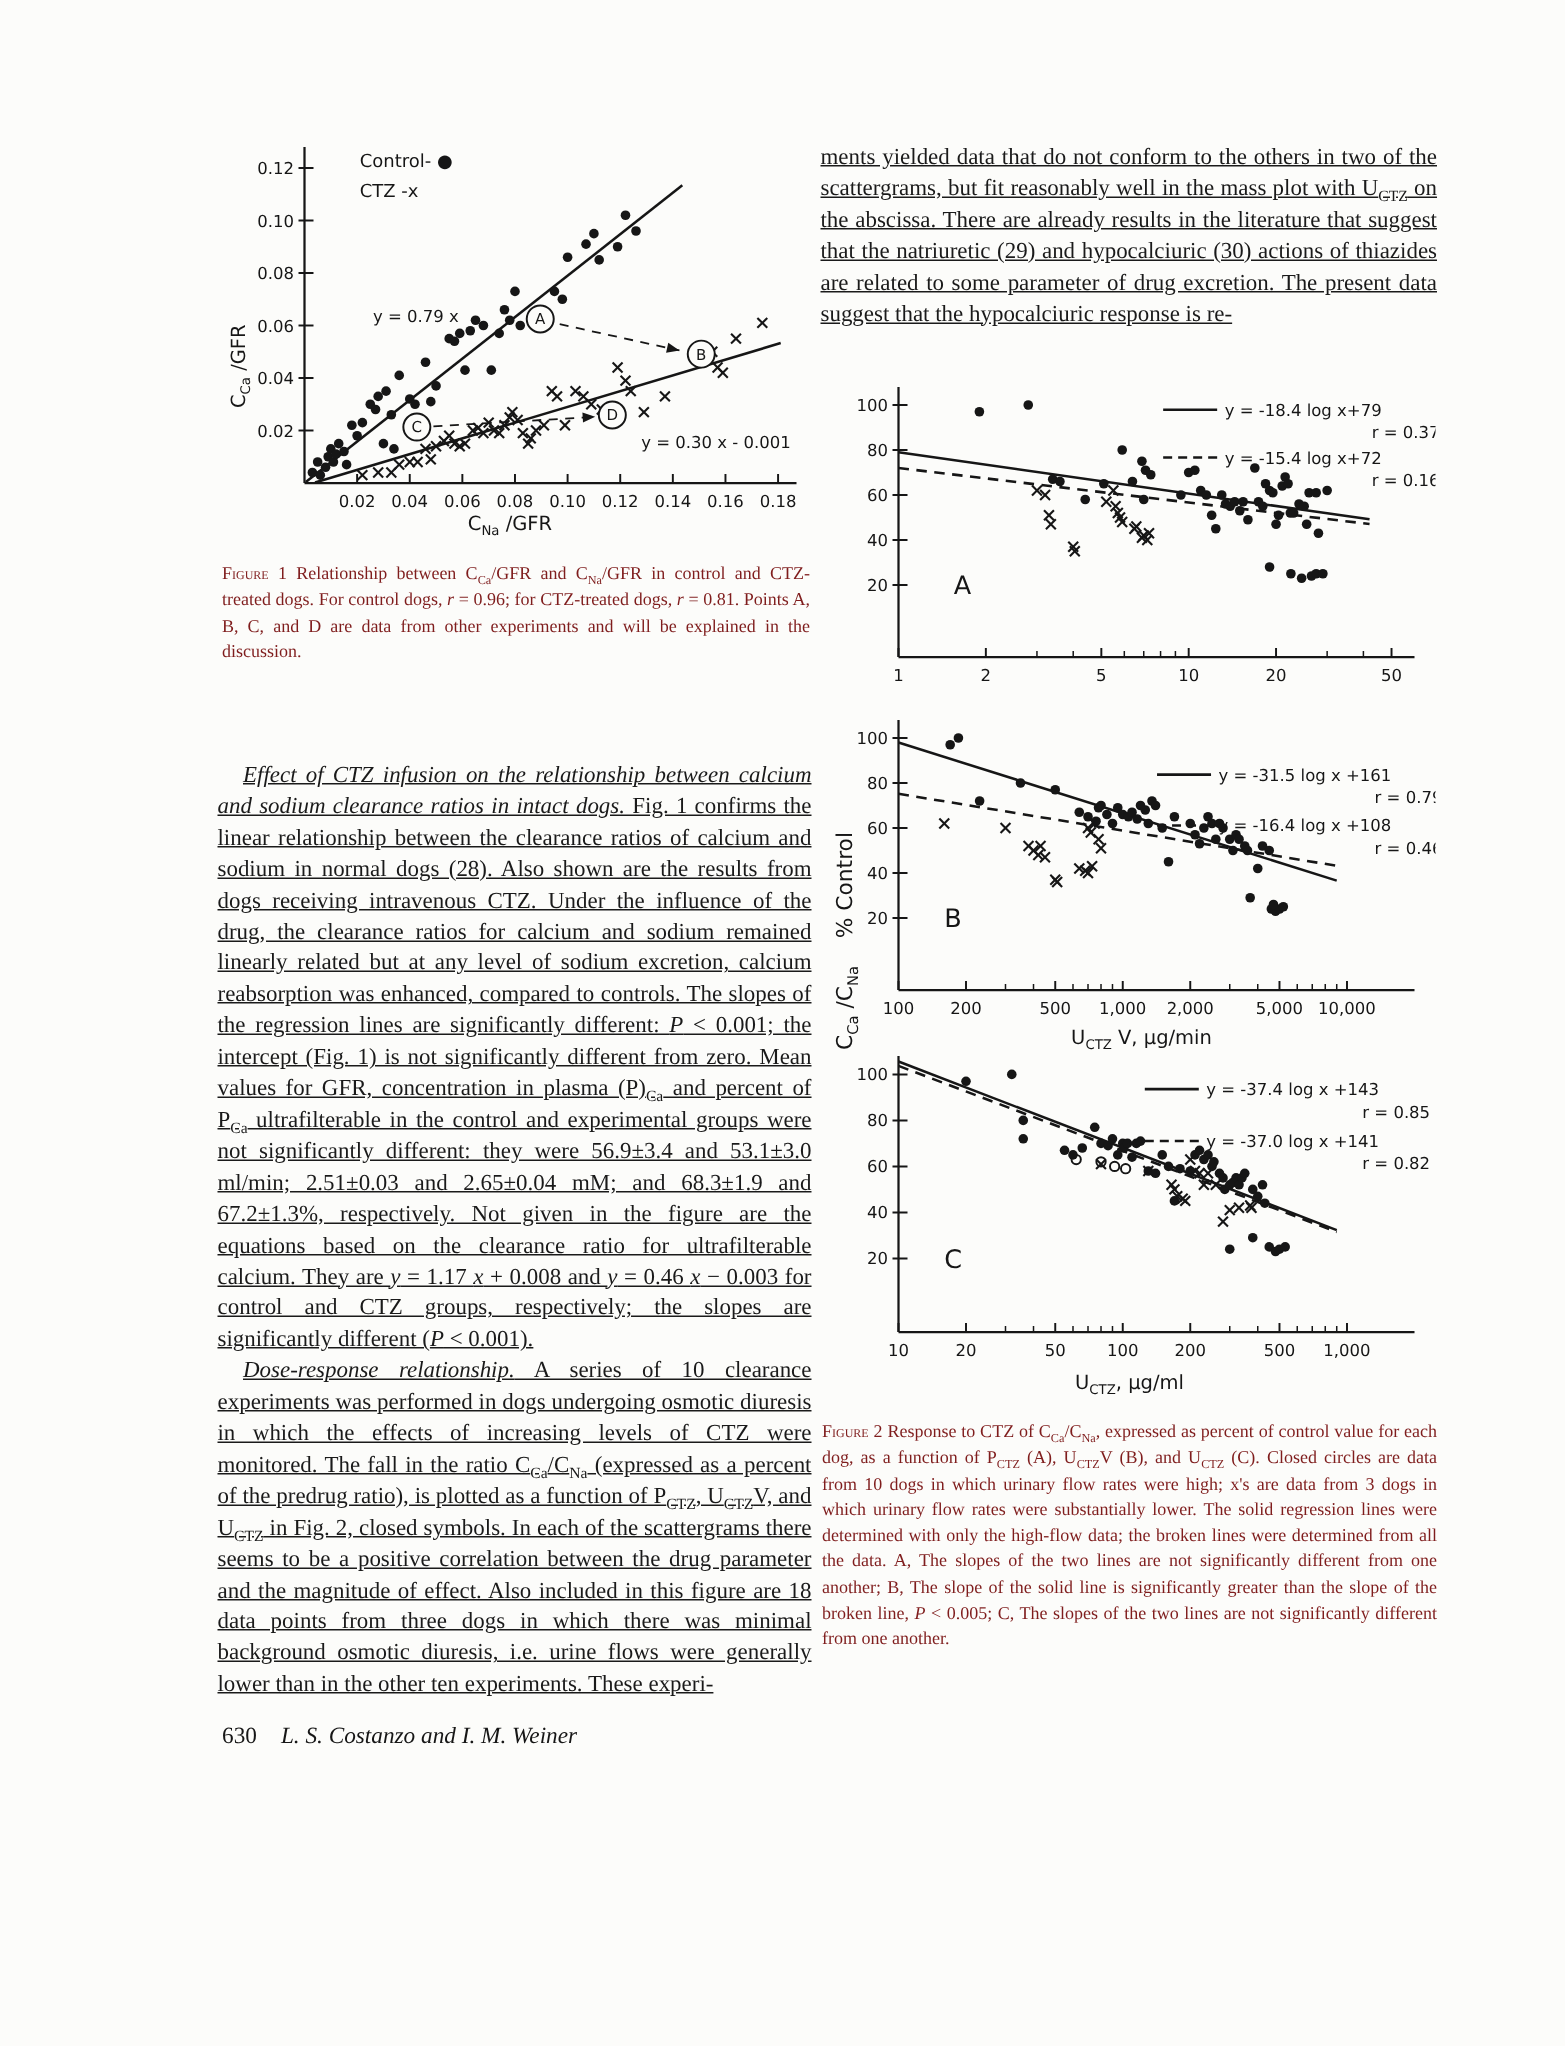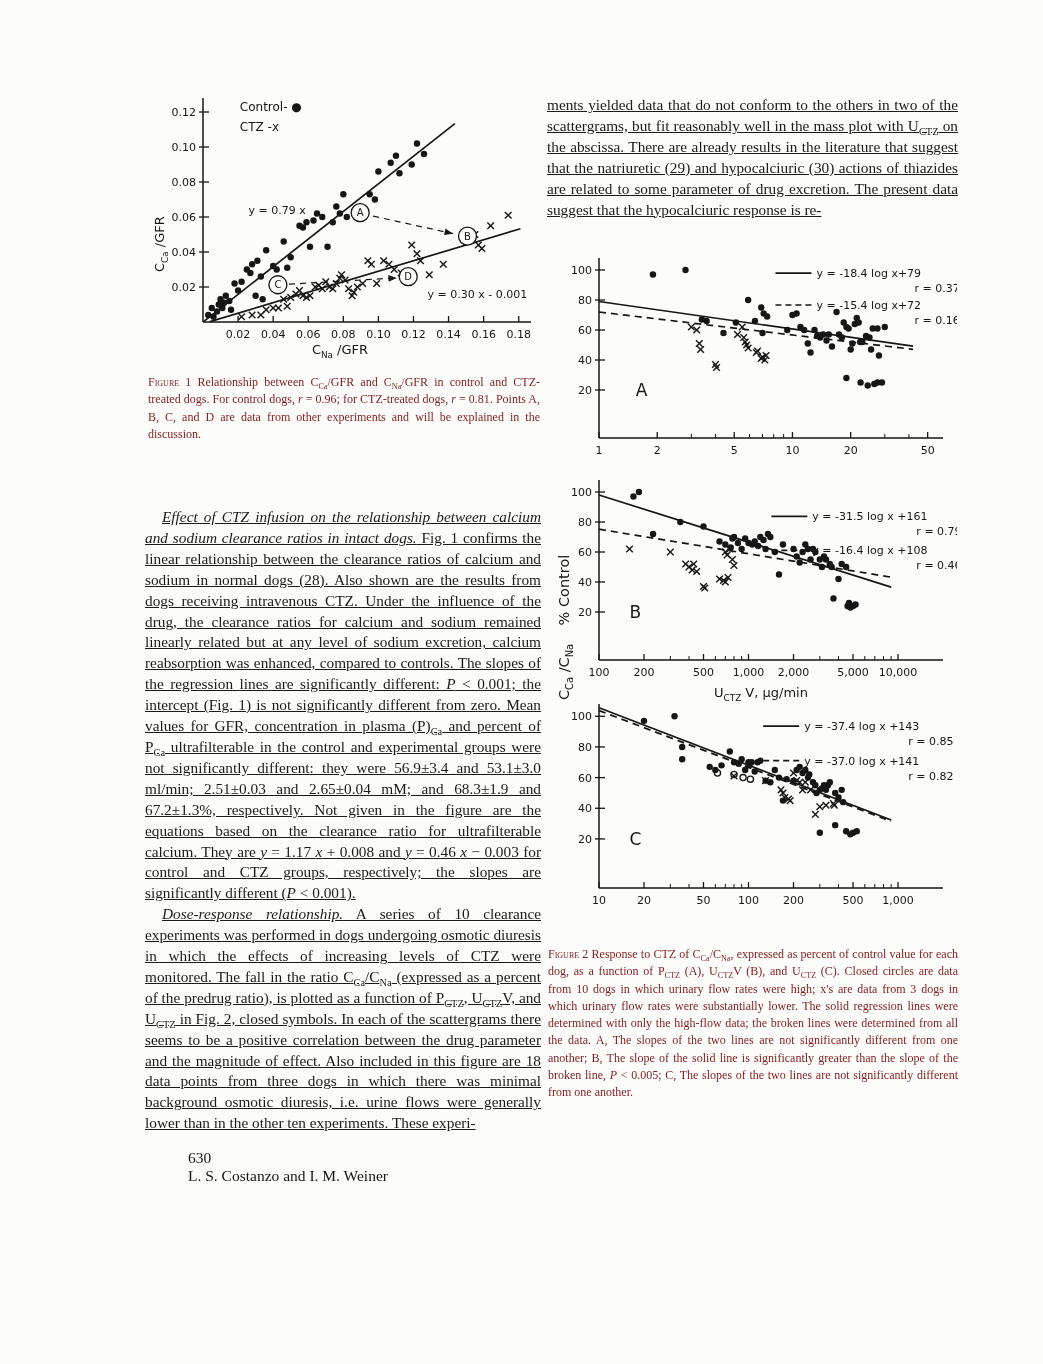--- a/index.html
+++ b/index.html
@@ -27,21 +27,21 @@
   sub{font-size:0.68em; line-height:0;}
   i{font-style:italic;}
   .figlabel{
     font-family:"DejaVu Sans", sans-serif;
     font-size:13px; color:#161616; white-space:pre;
   }
   .rot{transform-origin:0 0; transform:rotate(-90deg);}
   .xlab{text-align:center;}
   .footer{display:flex; align-items:baseline; font-size:15.5px;}
   .footer .pnum{font-weight:normal;}
-  .footer .auth{margin-left:40px; }
+  .footer .auth{margin-left:16px; font-style:italic;}
   svg{display:block;}
   svg text{font-family:"DejaVu Sans", sans-serif;}
 </style>
 </head>
 <body>
 
 <div class="page">
 
   <svg class="abs" style="left:145px;top:92px;" width="398" height="256">
       <line x1="58" y1="230" x2="386" y2="230" stroke="#161616" stroke-width="1.5"></line>
@@ -248,21 +248,21 @@
   <div class="abs figlabel xlab" style="left:175px;top:342px;width:330px;"><span>C</span><sub>Na</sub><span> /GFR</span></div>
 
   <div class="abs caption" style="left:148px;top:374px;width:392px;"><span class="sc">Figure 1</span><span>  Relationship between C</span><sub>Ca</sub><span>/GFR and C</span><sub>Na</sub><span>/GFR in control and CTZ-treated dogs. For control dogs, </span><i>r</i><span> = 0.96; for CTZ-treated dogs, </span><i>r</i><span> = 0.81. Points A, B, C, and D are data from other experiments and will be explained in the discussion.</span></div>
 
 
   <div class="abs body-text" style="left:145px;top:507px;width:396px;">
     <p><i>Effect of CTZ infusion on the relationship between calcium and sodium clearance ratios in intact dogs.</i><span>  Fig. 1 confirms the linear relationship between the clearance ratios of calcium and sodium in normal dogs (28). Also shown are the results from dogs receiving intravenous CTZ. Under the influence of the drug, the clearance ratios for calcium and sodium remained linearly related but at any level of sodium excretion, calcium reabsorption was enhanced, compared to controls. The slopes of the regression lines are significantly different: </span><i>P</i><span> &lt; 0.001; the intercept (Fig. 1) is not significantly different from zero. Mean values for GFR, concentration in plasma (P)</span><sub>Ca</sub><span> and percent of P</span><sub>Ca</sub><span> ultrafilterable in the control and experimental groups were not significantly different: they were 56.9±3.4 and 53.1±3.0 ml/min; 2.51±0.03 and 2.65±0.04 mM; and 68.3±1.9 and 67.2±1.3%, respectively. Not given in the figure are the equations based on the clearance ratio for ultrafilterable calcium. They are </span><i>y</i><span> = 1.17 </span><i>x</i><span> + 0.008 and </span><i>y</i><span> = 0.46 </span><i>x</i><span> − 0.003 for control and CTZ groups, respectively; the slopes are significantly different (</span><i>P</i><span> &lt; 0.001).</span></p>
     <p><i>Dose-response relationship.</i><span>  A series of 10 clearance experiments was performed in dogs undergoing osmotic diuresis in which the effects of increasing levels of CTZ were monitored. The fall in the ratio C</span><sub>Ca</sub><span>/C</span><sub>Na</sub><span> (expressed as a percent of the predrug ratio), is plotted as a function of P</span><sub>CTZ</sub><span>, U</span><sub>CTZ</sub><span>V, and U</span><sub>CTZ</sub><span> in Fig. 2, closed symbols. In each of the scattergrams there seems to be a positive correlation between the drug parameter and the magnitude of effect. Also included in this figure are 18 data points from three dogs in which there was minimal background osmotic diuresis, i.e. urine flows were generally lower than in the other ten experiments. These experi-</span></p>
   </div>
 
-  <div class="abs footer" style="left:148px;top:1149px;width:396px;flex-direction:column;">
+  <div class="abs footer" style="left:148px;top:1149px;width:396px;">
     <span class="pnum">630</span>
     <span class="auth">L. S. Costanzo and I. M. Weiner</span>
   </div>
 
   <div class="abs body-text" style="left:547px;top:95px;width:411px;">
     <p class="noindent"><span>ments yielded data that do not conform to the others in two of the scattergrams, but fit reasonably well in the mass plot with U</span><sub>CTZ</sub><span> on the abscissa. There are already results in the literature that suggest that the natriuretic (29) and hypocalciuric (30) actions of thiazides are related to some parameter of drug excretion. The present data suggest that the hypocalciuric response is re-</span></p>
   </div>
 
   <svg class="abs" style="left:549px;top:252px;" width="408" height="212">
       <line x1="50" y1="186" x2="394" y2="186" stroke="#161616" stroke-width="1.5"></line>
@@ -679,18 +679,19 @@
       <line x1="282.0149490092112" y1="103.9" x2="288.6149490092112" y2="110.5" stroke="#161616" stroke-width="1.4"></line>
       <line x1="282.0149490092112" y1="110.5" x2="288.6149490092112" y2="103.9" stroke="#161616" stroke-width="1.4"></line>
       <line x1="214.20000000000002" y1="28.080000000000002" x2="250.20000000000002" y2="28.080000000000002" stroke="#161616" stroke-width="1.7"></line>
       <text x="255.20000000000002" y="32.08" font-size="11" fill="#161616">y = -37.4 log x +143</text>
       <text x="359.20000000000005" y="47.08" font-size="11" fill="#161616">r = 0.85</text>
       <line x1="214.20000000000002" y1="62.63999999999999" x2="250.20000000000002" y2="62.63999999999999" stroke="#161616" stroke-width="1.7" stroke-dasharray="6 4"></line>
       <text x="255.20000000000002" y="66.63999999999999" font-size="11" fill="#161616">y = -37.0 log x +141</text>
       <text x="359.20000000000005" y="81.63999999999999" font-size="11" fill="#161616">r = 0.82</text>
       <text x="80.51558396281416" y="147.06666666666666" font-size="17" fill="#161616">C</text>
     </svg>
+  <div class="abs figlabel xlab" style="left:549px;top:915px;width:408px;"><span>U</span><sub>CTZ</sub><span>, µg/ml</span></div>
 
   <div class="abs figlabel rot" style="left:556px;top:700px;width:240px;font-size:14.5px;"><span>C</span><sub>Ca</sub><span> /C</span><sub>Na</sub><span>    % Control</span></div>
 
   <div class="abs caption" style="left:548px;top:946px;width:410px;"><span class="sc">Figure 2</span><span>  Response to CTZ of C</span><sub>Ca</sub><span>/C</span><sub>Na</sub><span>, expressed as percent of control value for each dog, as a function of P</span><sub>CTZ</sub><span> (A), U</span><sub>CTZ</sub><span>V (B), and U</span><sub>CTZ</sub><span> (C). Closed circles are data from 10 dogs in which urinary flow rates were high; x's are data from 3 dogs in which urinary flow rates were substantially lower. The solid regression lines were determined with only the high-flow data; the broken lines were determined from all the data. A, The slopes of the two lines are not significantly different from one another; B, The slope of the solid line is significantly greater than the slope of the broken line, </span><i>P</i><span> &lt; 0.005; C, The slopes of the two lines are not significantly different from one another.</span></div>
 
 </div>
 
 </body></html>

